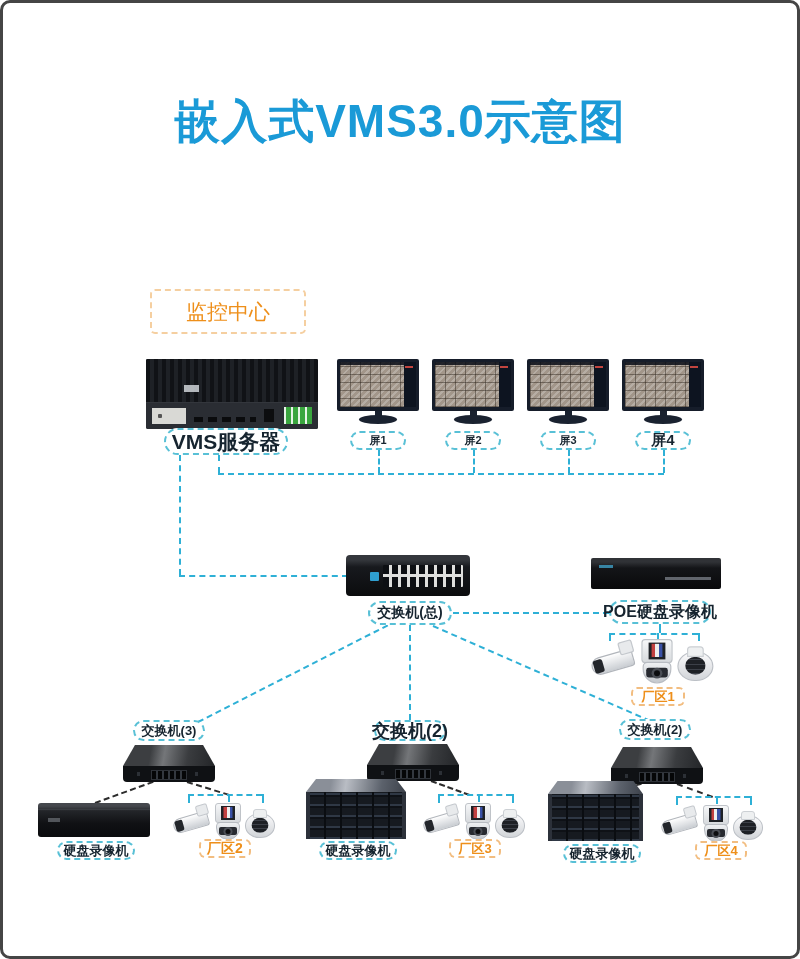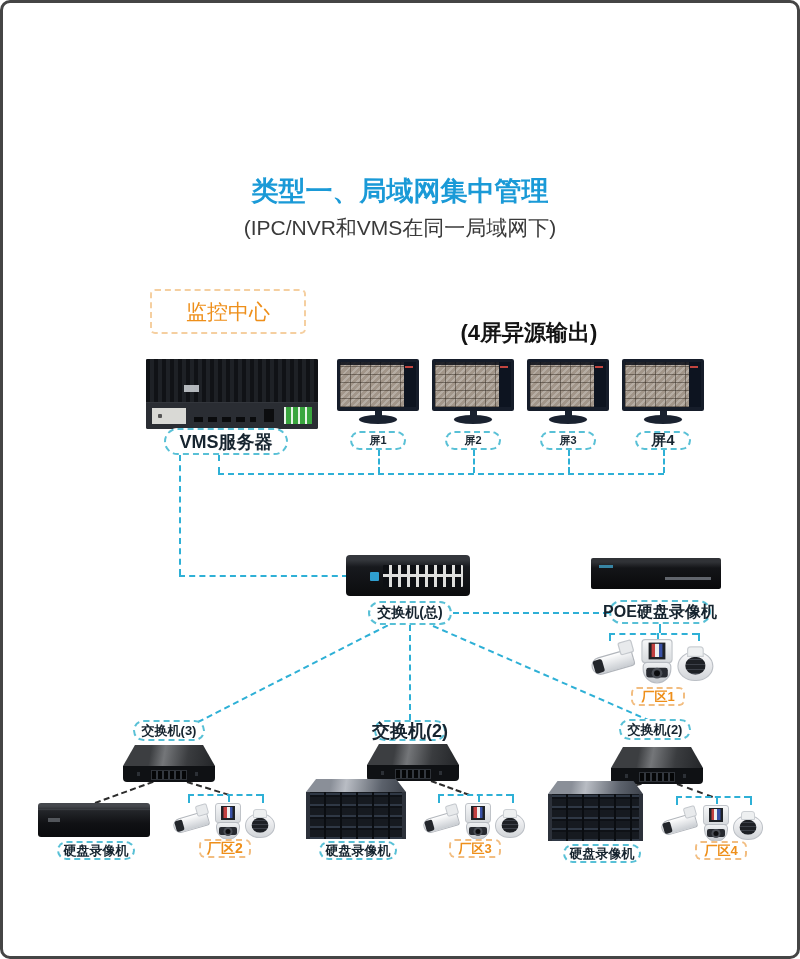--- a/index.html
+++ b/index.html
@@ -94,37 +94,35 @@
   .cam-ptz .pdome::after{content:"";position:absolute;left:50%;top:6px;transform:translateX(-50%);width:5px;height:5px;background:#0c0d0f;border-radius:50%;box-shadow:0 0 0 2px #4a4e55}
   .cam-dome{position:absolute;right:2px;top:10px;width:30px;height:25px;background:linear-gradient(180deg,#fbfbfc,#d2d5d9);border:1px solid #bcc0c6;border-radius:50% 50% 48% 48%}
   .cam-dome::before{content:"";position:absolute;left:50%;top:45%;transform:translate(-50%,-42%);width:17px;height:15px;background-color:#1d2025;border-radius:50%;background-image:repeating-linear-gradient(0deg,#3c4048 0 1px,transparent 1px 4px)}
   .cam-dome::after{content:"";position:absolute;left:50%;top:-5px;transform:translateX(-50%);width:12px;height:7px;background:#eef0f1;border:1px solid #ccd0d4;border-radius:3px 3px 0 0}
 </style>
 </head>
 <body>
 
 <div class="canvas">
 
-  <div class="subtitle">类型一、局域网集中管理</div>
-  <div class="note">(IPC/NVR和VMS在同一局域网下)</div>
+  <div class="title">嵌入式VMS3.0示意图</div>
 
   <div class="mc-box">监控中心</div>
 
   <div class="vmsdev">
     <div class="vtop"></div>
     <div class="vbot">
       <div class="psu"></div>
       <div class="vports"></div>
       <div class="vusb"></div>
       <div class="vgreen"></div>
     </div>
   </div>
-  <div class="pill" style="left:161px;top:425px;width:124px;height:27px;font-size:18px">VMS服务器</div>
-
-  <div class="caption">(4屏异源输出)</div>
+  <div class="pill" style="left:161px;top:425px;width:124px;height:27px;font-size:21px">VMS服务器</div>
+
 
   <div class="monitor" style="left:334px;top:356px">
       <div class="mbezel">
         <div class="mscreen"></div>
       </div>
       <div class="mneck"></div>
       <div class="mbase"></div>
     </div>
   <div class="monitor" style="left:429px;top:356px">
       <div class="mbezel">

